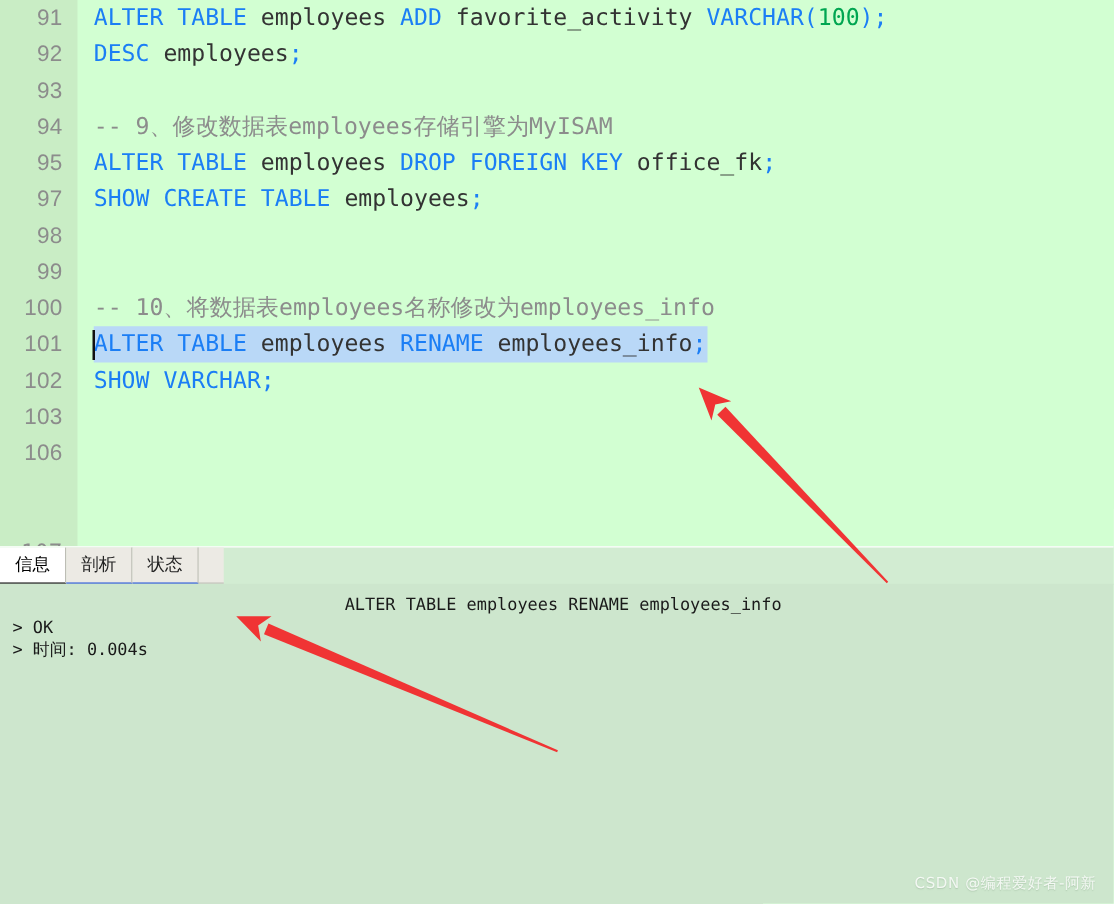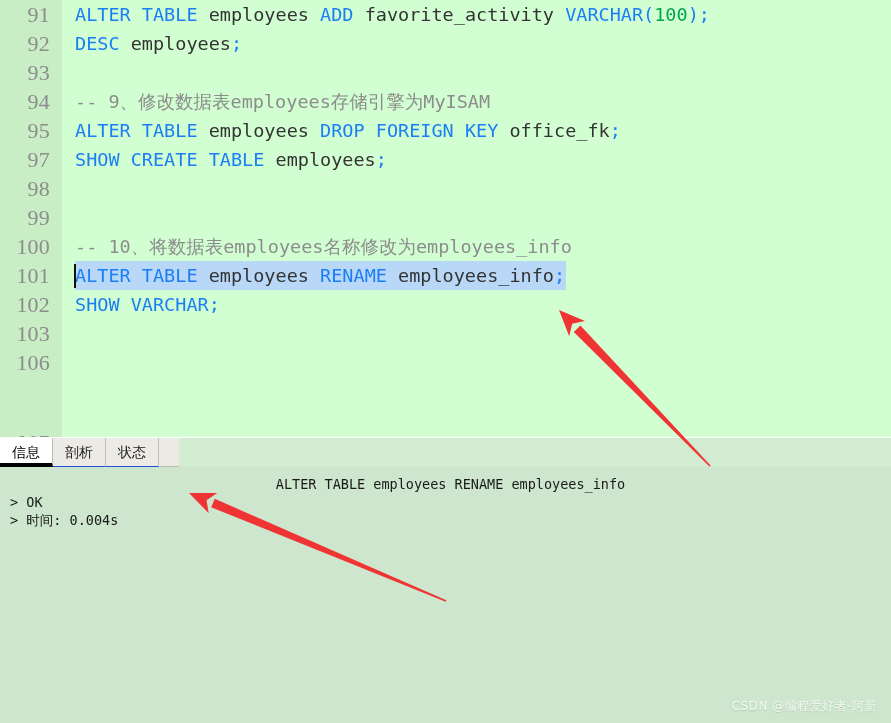--- a/index.html
+++ b/index.html
@@ -55,22 +55,22 @@
   .line.sel .code-text {
     background: #b9d8f7;
   }
   .ln {
     position: absolute;
     left: 0;
     top: 0;
     width: 50px;
     text-align: right;
     color: #8c8c8c;
-    font-family: Liberation Serif, serif;
-    font-size: 22px;
+    font-family: Liberation Sans, sans-serif;
+    font-size: 18px;
     letter-spacing: 0.2px;
   }
   .code-text {
     position: absolute;
     left: 75px;
     top: 0;
     font-family: "DejaVu Sans Mono", monospace;
     font-size: 18.5px;
     color: #333333;
     white-space: pre;
@@ -130,21 +130,21 @@
     font-family: "DejaVu Sans", sans-serif;
     font-size: 14px;
     color: #222222;
     background: #eceae4;
     border-right: 1px solid #bdbdb5;
     border-bottom: 1px solid #1d4ed8;
     box-sizing: border-box;
   }
   .tab.active {
     background: #ffffff;
-    border-bottom: 4px solid #000000;
+    border-bottom: 1px solid #000000;
     color: #000000;
   }
   .tab-filler {
     flex: 0 0 auto;
     width: 20px;
     height: 29px;
     border-bottom: 1px solid #bdbdb5;
     background: #eceae4;
     box-sizing: border-box;
   }

